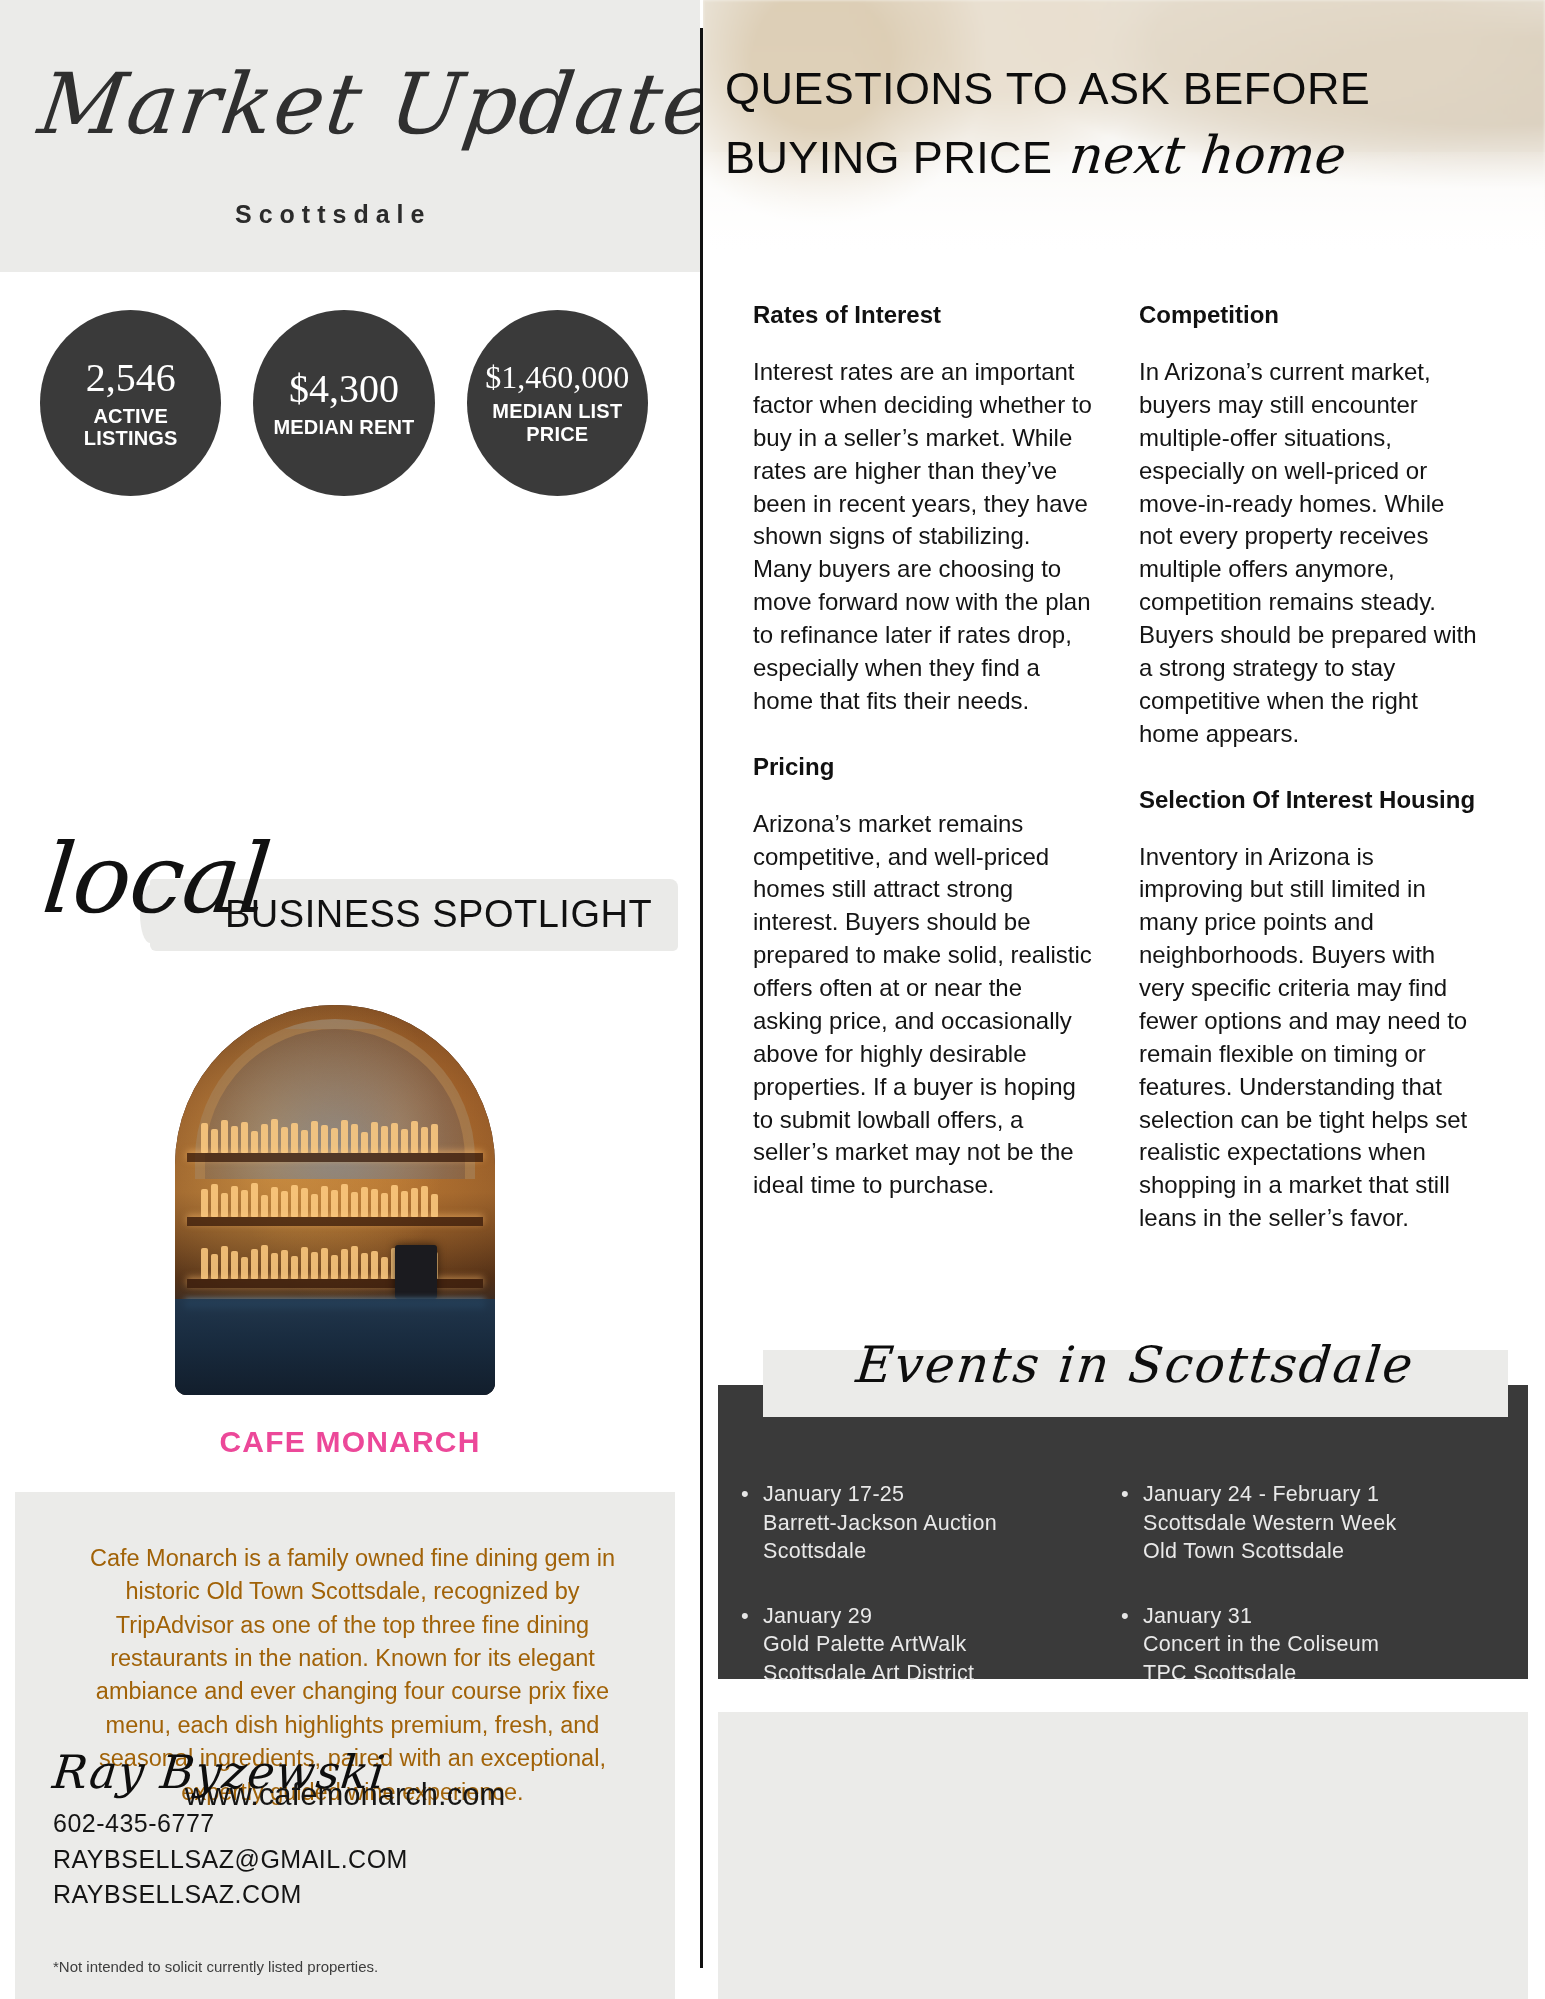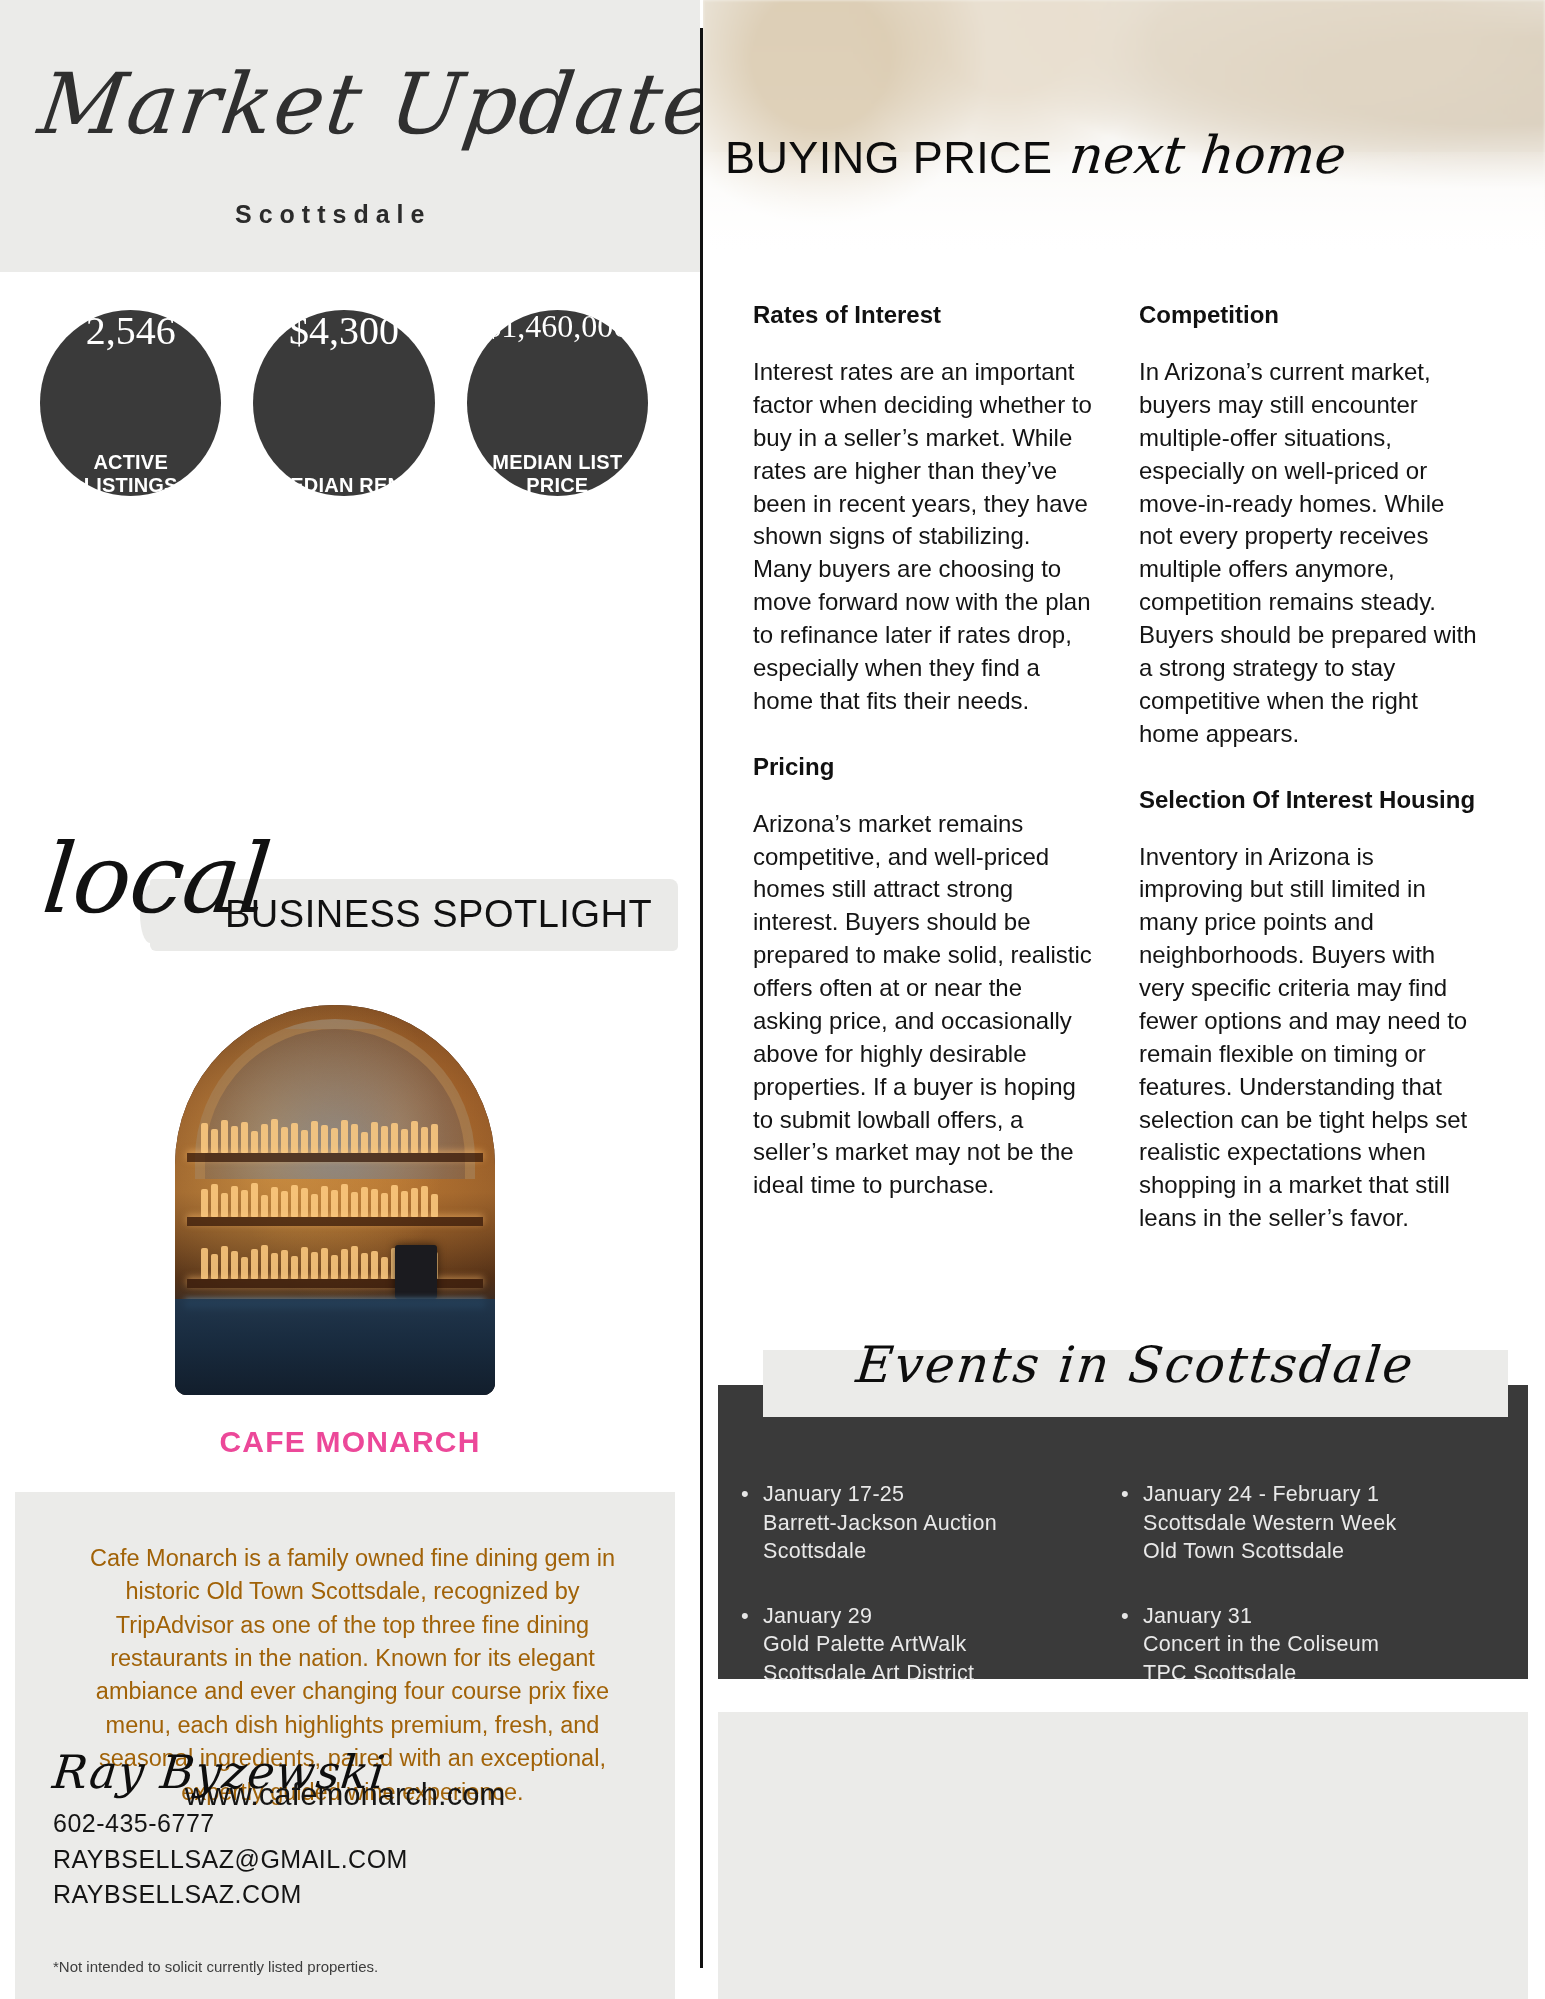--- a/index.html
+++ b/index.html
@@ -70,21 +70,21 @@
     margin-bottom: 32px;
   }
   .stat-circle {
     width: 186px; height: 186px;
     border-radius: 50%;
     background: #3a3a3a;
     color: #ffffff;
     display: flex;
     flex-direction: column;
     align-items: center;
-    justify-content: space-between;
+    justify-content: center;
     margin-right: 32px;
     text-align: center;
     padding: 0 10px;
     box-sizing: border-box;
   }
   .stat-value {
     font-family: "Liberation Serif", serif;
     font-size: 40px;
     line-height: 1.05;
     margin-bottom: 6px;
@@ -547,21 +547,21 @@
   </div>
 
   <div class="divider"></div>
 
   <div class="right-col">
 
     <div class="hero">
       <div class="hero-bg"></div>
       <div class="hero-bg2"></div>
       <div class="hero-title">
-        <br>
+        <span>QUESTIONS TO ASK BEFORE</span><br>
         <span>BUYING PRICE</span><span class="script">next home</span>
       </div>
     </div>
 
     <div class="articles">
       <div class="art-col">
         <div class="art-h">Rates of Interest</div>
         <p class="art-p">Interest rates are an important factor when deciding whether to buy in a seller’s market. While rates are higher than they’ve been in recent years, they have shown signs of stabilizing. Many buyers are choosing to move forward now with the plan to refinance later if rates drop, especially when they find a home that fits their needs.</p>
         <div class="art-h second">Pricing</div>
         <p class="art-p">Arizona’s market remains competitive, and well-priced homes still attract strong interest. Buyers should be prepared to make solid, realistic offers often at or near the asking price, and occasionally above for highly desirable properties. If a buyer is hoping to submit lowball offers, a seller’s market may not be the ideal time to purchase.</p>

